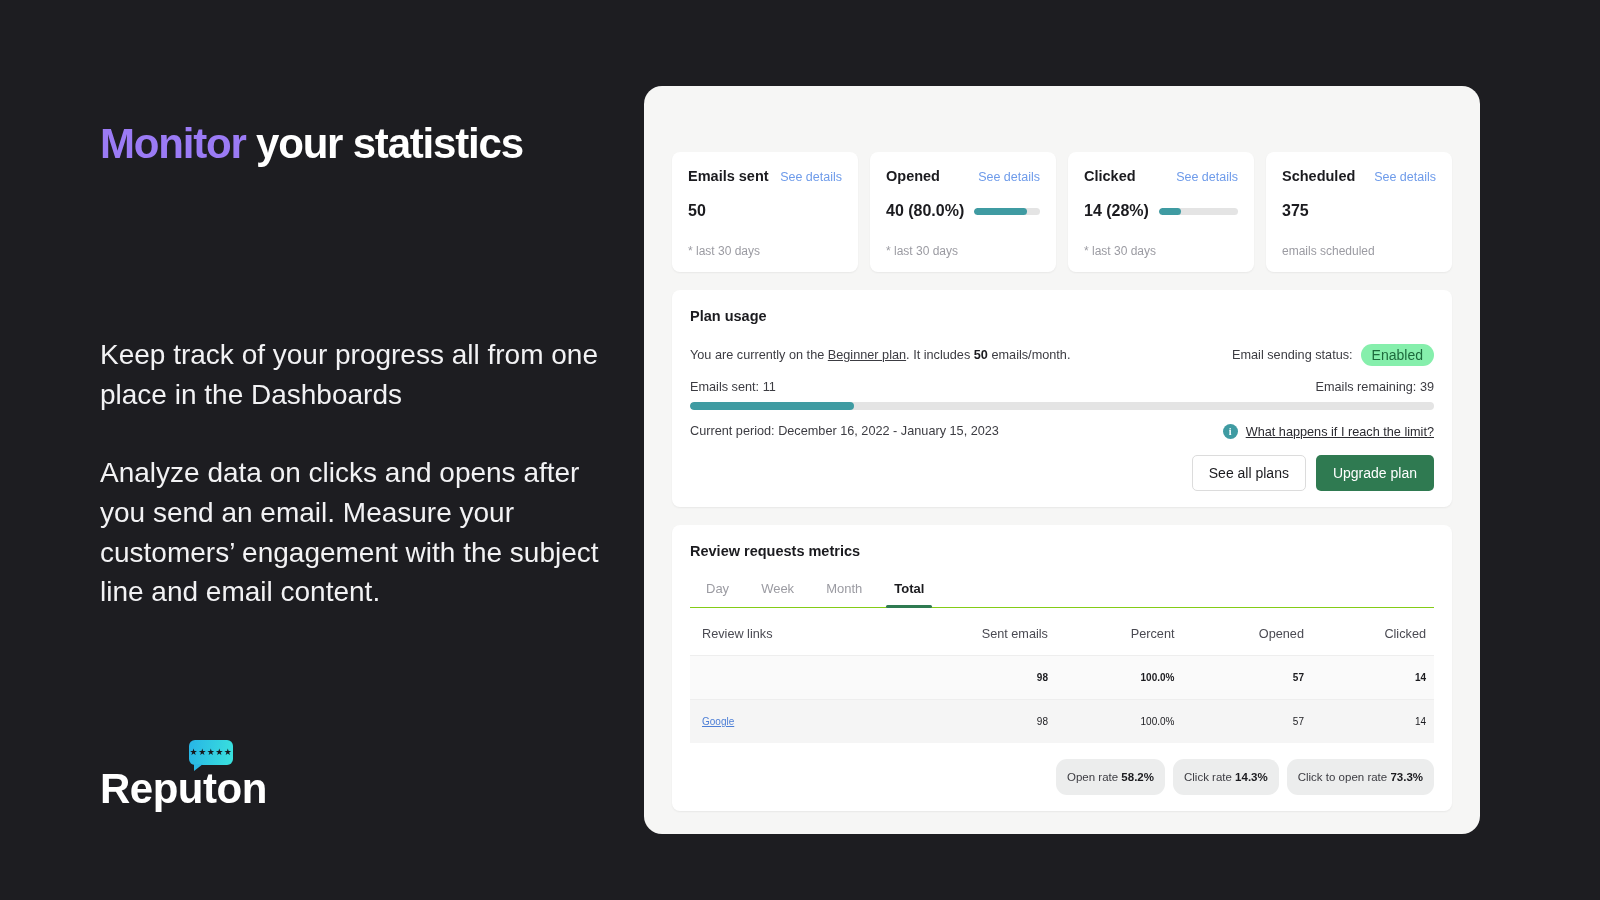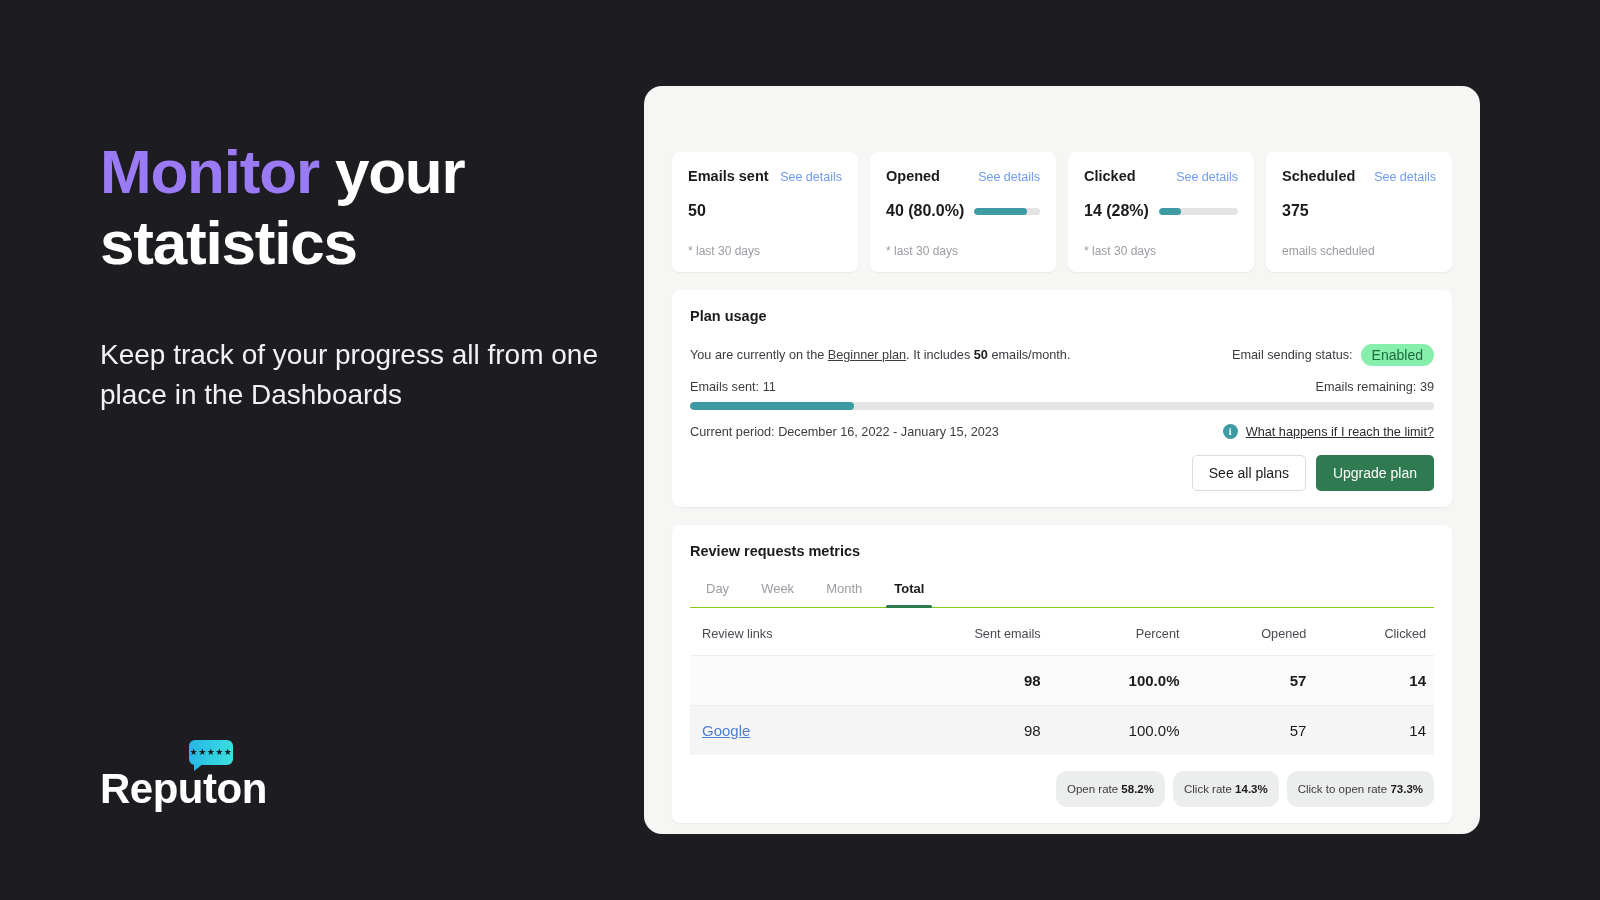--- a/index.html
+++ b/index.html
@@ -17,24 +17,24 @@
   .promo {
     position: absolute;
     left: 100px;
     top: 0;
     width: 540px;
     height: 900px;
   }
 
   .headline {
     position: absolute;
-    top: 136px;
+    top: 120px;
     left: 0;
     width: 540px;
-    font-size: 62px;
+    font-size: 42px;
     line-height: 1.15;
     font-weight: bold;
     color: #ffffff;
     letter-spacing: -1.2px;
   }
   .headline .accent { color: #9b7bf5; }
 
   .body-copy {
     position: absolute;
     left: 0;
@@ -226,21 +226,21 @@
   .plan-bar > i {
     display: block;
     height: 100%;
     background: #3f9ba2;
     border-radius: 4px;
   }
   .plan-line3 {
     margin-top: 14px;
     display: flex;
     justify-content: space-between;
-    align-items: center;
+    align-items: flex-start;
     font-size: 12.7px;
     color: #3c3c42;
   }
   .help-wrap { display: flex; align-items: center; gap: 8px; }
   .info-icon {
     width: 15px; height: 15px;
     border-radius: 50%;
     background: #3f9ba2;
     color: #fff;
     font-size: 10px;
@@ -303,21 +303,21 @@
   }
   table.metrics th {
     font-size: 12.7px;
     font-weight: 400;
     color: #4a4a52;
     text-align: right;
     padding: 17px 8px 14px 8px;
   }
   table.metrics th.lft { text-align: left; padding-left: 12px; }
   table.metrics td {
-    font-size: 15px;
+    font-size: 10px;
     color: #1b1b1f;
     text-align: right;
     padding: 16px 8px;
     border-top: 1px solid #eeeeee;
   }
   table.metrics td.lft { text-align: left; padding-left: 12px; }
   tr.total-row td { background: #fafafa; font-weight: bold; }
   tr.item-row td { background: #f5f5f5; }
   .glink { color: #4d7fd6; text-decoration: underline; cursor: pointer; }
 
@@ -339,20 +339,21 @@
 </head>
 <body>
 
 <div class="promo">
 
   <div class="headline">
     <span class="accent">Monitor</span><span> your statistics</span>
   </div>
 
   <div class="body-copy p1">Keep track of your progress all from one place in the Dashboards</div>
+  <div class="body-copy p2">Analyze data on clicks and opens after you send an email. Measure your customers’ engagement with the subject line and email content.</div>
 
   <div class="logo-wrap">
     <div class="logo-bubble">
       <span class="stars">★★★★★</span>
     </div>
     <div class="logo-word">Reputon</div>
   </div>
 </div>
 
 <div class="app-window">

